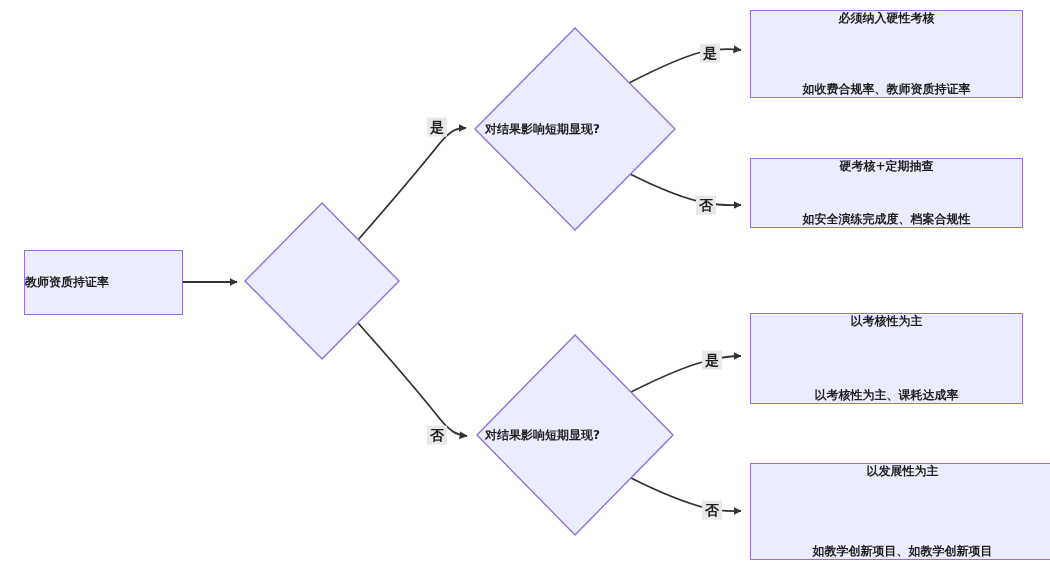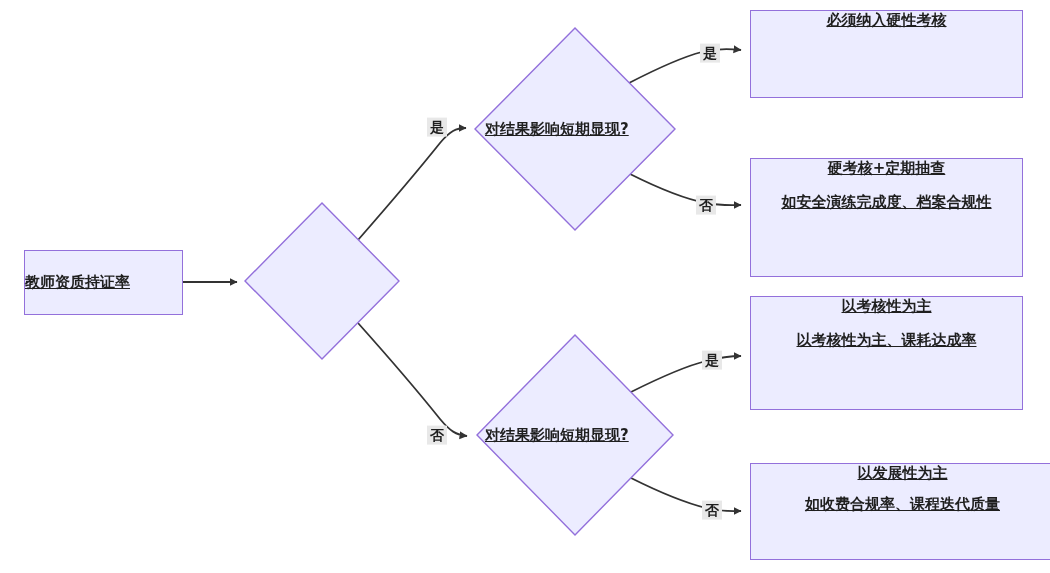--- a/index.html
+++ b/index.html
@@ -9,24 +9,23 @@
   html,body{margin:0;padding:0;background:#fff;}
   .canvas{
     position:relative;width:1050px;height:573px;background:var(--canvas_bg);
     font-family:"DejaVu Sans","Liberation Sans",sans-serif;color:var(--text_color);
     overflow:hidden;
   }
   .edges{position:absolute;left:0;top:0;}
   .edge{fill:none;stroke:var(--edge_color);stroke-width:1.8px;}
   .shape{fill:var(--node_fill);stroke:var(--node_border);stroke-width:1.4px;}
   .node{
-    position:absolute;display:flex;align-items:center;justify-content:flex-start;
-    text-align:center;font-size:15px;font-weight:700;line-height:1.25;
+    position:absolute;display:flex;align-items:center;justify-content:space-between;
+    text-align:center;font-size:12px;font-weight:700;line-height:1.25;
     box-sizing:border-box;
-    text-decoration:underline;
   }
   .rect-node{
     background:var(--node_fill);border:1.4px solid var(--node_border);
   }
   .result-box{
     background:var(--node_fill);border:1.4px solid var(--node_border);
     flex-direction:column;gap:15px;
   }
   .diamond-text{pointer-events:none;}
   .edge-label{
@@ -66,32 +65,33 @@
 
   <div class="node diamond-text" style="left:485px;top:101px;width:180px;height:56px;">
     <span>对结果影响短期显现?</span>
   </div>
   <div class="node diamond-text" style="left:485px;top:407px;width:180px;height:56px;">
     <span>对结果影响短期显现?</span>
   </div>
 
   <div class="node result-box" style="left:750px;top:10px;width:273px;height:88px;">
     <span>必须纳入硬性考核</span>
+    <span>如收费合规率、教师资质持证率</span>
   </div>
-  <div class="node result-box" style="left:750px;top:158px;width:273px;height:119px;">
+  <div class="node result-box" style="left:750px;top:158px;width:273px;height:70px;">
     <span>硬考核+定期抽查</span>
     <span>如安全演练完成度、档案合规性</span>
   </div>
-  <div class="node result-box" style="left:750px;top:296px;width:273px;height:114px;">
+  <div class="node result-box" style="left:750px;top:313px;width:273px;height:91px;">
     <span>以考核性为主</span>
     <span>以考核性为主、课耗达成率</span>
   </div>
   <div class="node result-box" style="left:750px;top:463px;width:305px;height:97px;gap:12px;">
     <span>以发展性为主</span>
-    <span>如收费合规率、课程迭代质量</span>
+    <span>如教学创新项目、如教学创新项目</span>
   </div>
 
   <span class="edge-label" style="left:437px;top:127px;">是</span>
   <span class="edge-label" style="left:437px;top:435px;">否</span>
   <span class="edge-label" style="left:710px;top:53px;">是</span>
   <span class="edge-label" style="left:706px;top:205px;">否</span>
   <span class="edge-label" style="left:712px;top:360px;">是</span>
   <span class="edge-label" style="left:712px;top:510px;">否</span>
 
 </div>

